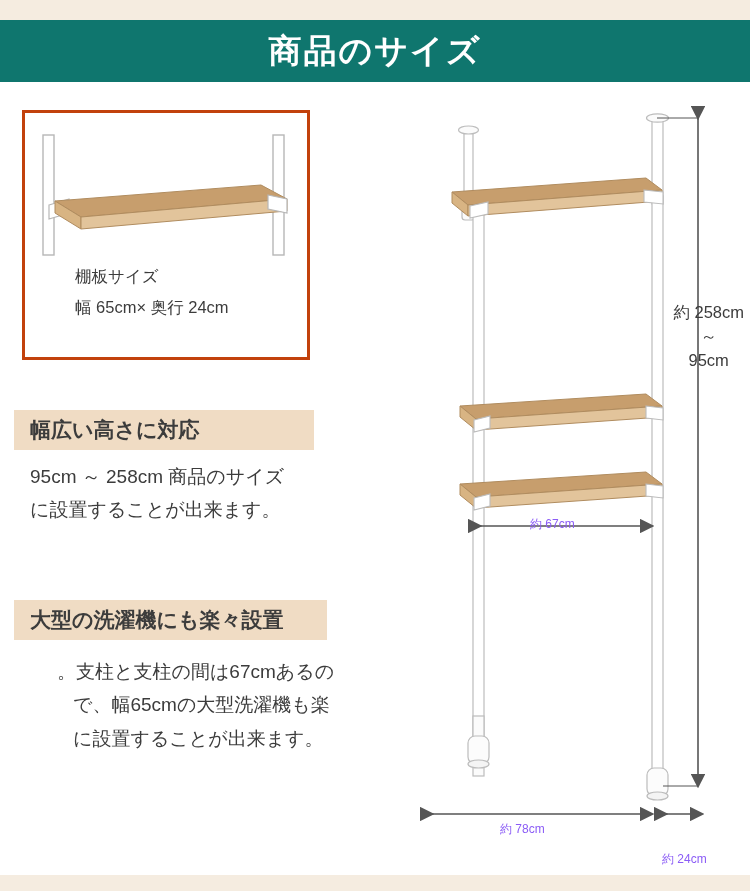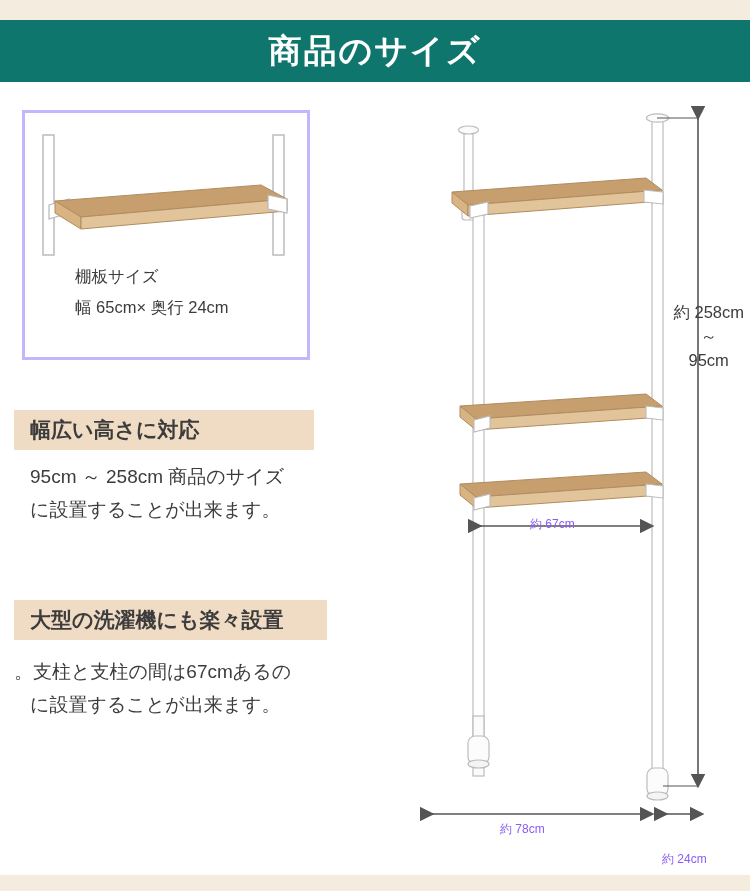--- a/index.html
+++ b/index.html
@@ -33,21 +33,21 @@
   }
 
   
   .left-col {
     position:absolute; top:100px; left:0; width:380px; height:770px;
   }
 
   
   .spec-box {
     position:absolute; top:10px; left:22px; width:288px; height:250px;
-    border:3px solid #c4b5fd;
+    border:3px solid #c2410c;
     background:#ffffff;
   }
   .spec-box .shelf-art { position:absolute; top:0; left:0; width:100%; height:145px; }
   .spec-label {
     position:absolute; left:50px; top:148px;
     font-size:16.5px; color:#3c3c3c; line-height:1.9;
   }
 
   
   .pill {
@@ -62,21 +62,21 @@
   }
   .pill.pill-1 { top:310px; }
   .pill.pill-2 { top:500px; }
   .pill.narrow { width:313px; }
 
   .para {
     position:absolute; left:14px; width:350px;
     font-size:19px; color:#3c3c3c; line-height:1.75;
   }
   .para.para-1 { top:360px; }
-  .para.para-2 { top:555px; }
+  .para.para-2 { top:555px;margin-left:43px; }
   .para .bullet { color:#3c3c3c; }
   .para .line { display:block; }
   .para .line.indent { padding-left:16px; }
 
   
   .diagram {
     position:absolute; top:86px; left:380px; width:370px; height:805px;
   }
   .diagram svg { display:block; }
 
@@ -135,20 +135,21 @@
   <div class="para para-1">
     <span class="line indent">95cm ～ 258cm 商品のサイズ</span>
     <span class="line indent">に設置することが出来ます。</span>
   </div>
 
   <div class="pill pill-2 narrow">大型の洗濯機にも楽々設置</div>
   <div class="para para-2">
     <span class="line">
       <span class="bullet">。</span><span>支柱と支柱の間は67cmあるの</span>
     </span>
+    <span class="line indent">で、幅65cmの大型洗濯機も楽</span>
     <span class="line indent">に設置することが出来ます。</span>
   </div>
 </div>
 
 <div class="diagram">
   <svg width="370" height="805" viewBox="0 0 370 805" xmlns="http://www.w3.org/2000/svg">
     <defs>
       <marker id="arrHead" markerWidth="9" markerHeight="9" refX="7.5" refY="4.5" orient="auto">
         <path d="M0,0 L9,4.5 L0,9 z" fill="#555555"></path>
       </marker>

